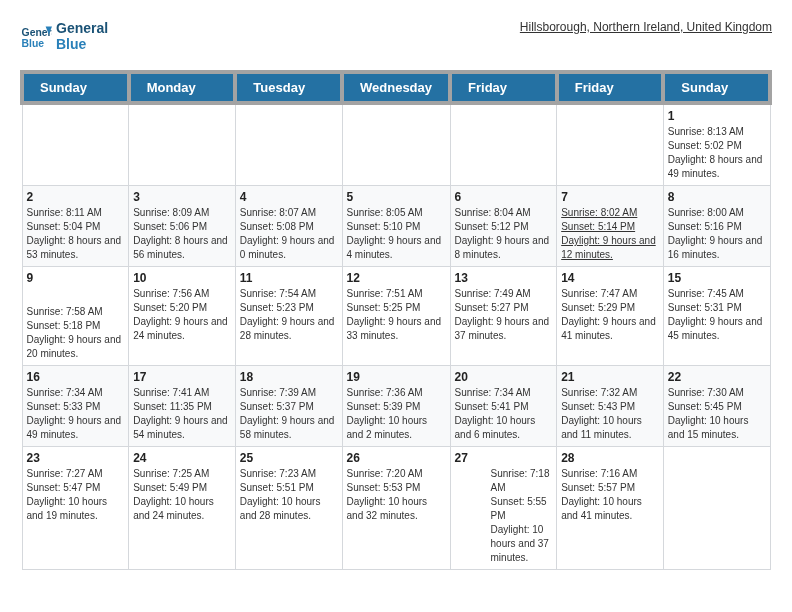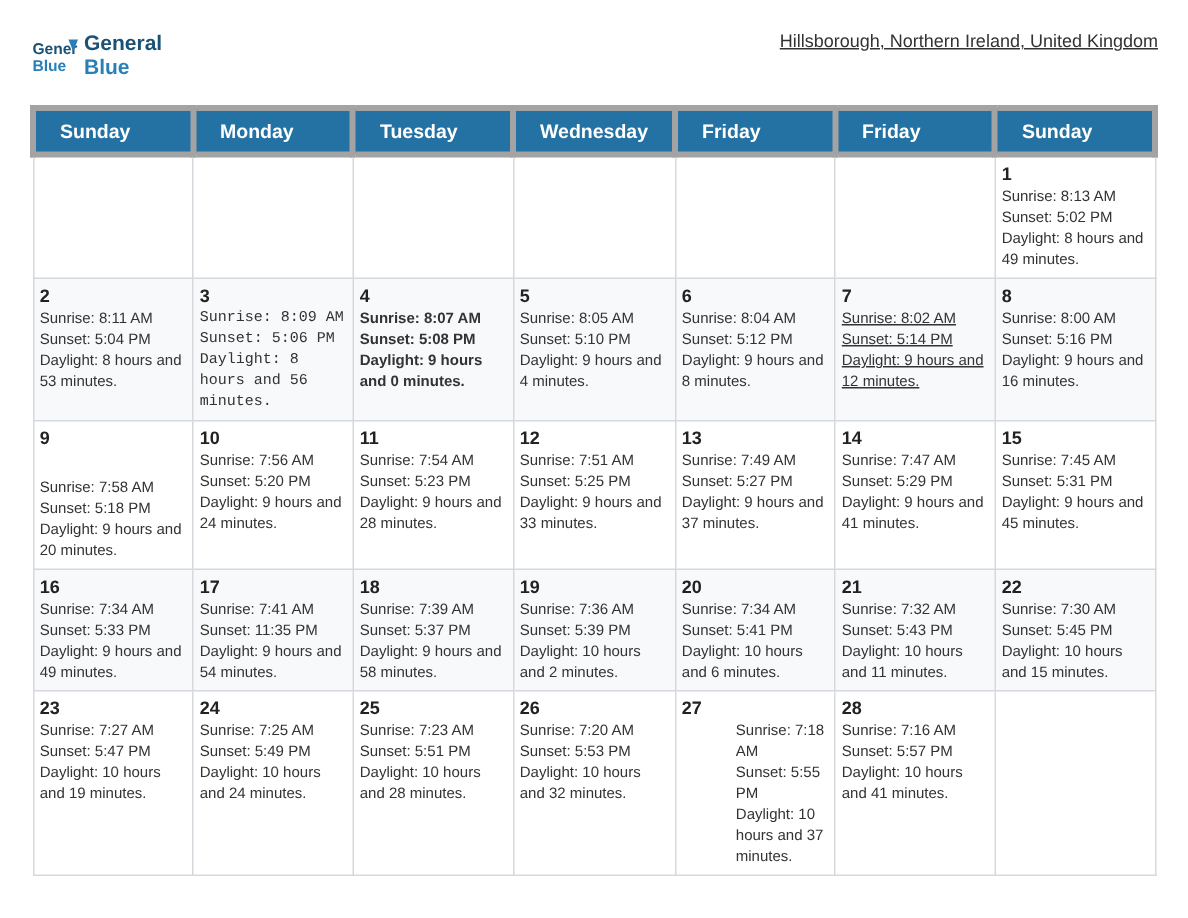--- a/index.html
+++ b/index.html
@@ -129,27 +129,27 @@
       </tr>
       <tr>
         <td>
           <span class="day-number">2</span>
           <div class="day-info" style="white-space: pre-line;">Sunrise: 8:11 AM
 Sunset: 5:04 PM
 Daylight: 8 hours and 53 minutes.</div>
         </td>
         <td>
           <span class="day-number">3</span>
-          <div class="day-info" style="white-space: pre-line; font-family: Liberation Mono, monospace;">Sunrise: 8:09 AM
+          <div class="day-info" style="white-space: pre-line;">Sunrise: 8:09 AM
 Sunset: 5:06 PM
 Daylight: 8 hours and 56 minutes.</div>
         </td>
         <td>
           <span class="day-number">4</span>
-          <div class="day-info" style="white-space: pre-line; font-weight: bold;">Sunrise: 8:07 AM
+          <div class="day-info" style="white-space: pre-line;">Sunrise: 8:07 AM
 Sunset: 5:08 PM
 Daylight: 9 hours and 0 minutes.</div>
         </td>
         <td>
           <span class="day-number">5</span>
           <div class="day-info" style="white-space: pre-line;">Sunrise: 8:05 AM
 Sunset: 5:10 PM
 Daylight: 9 hours and 4 minutes.</div>
         </td>
         <td>

